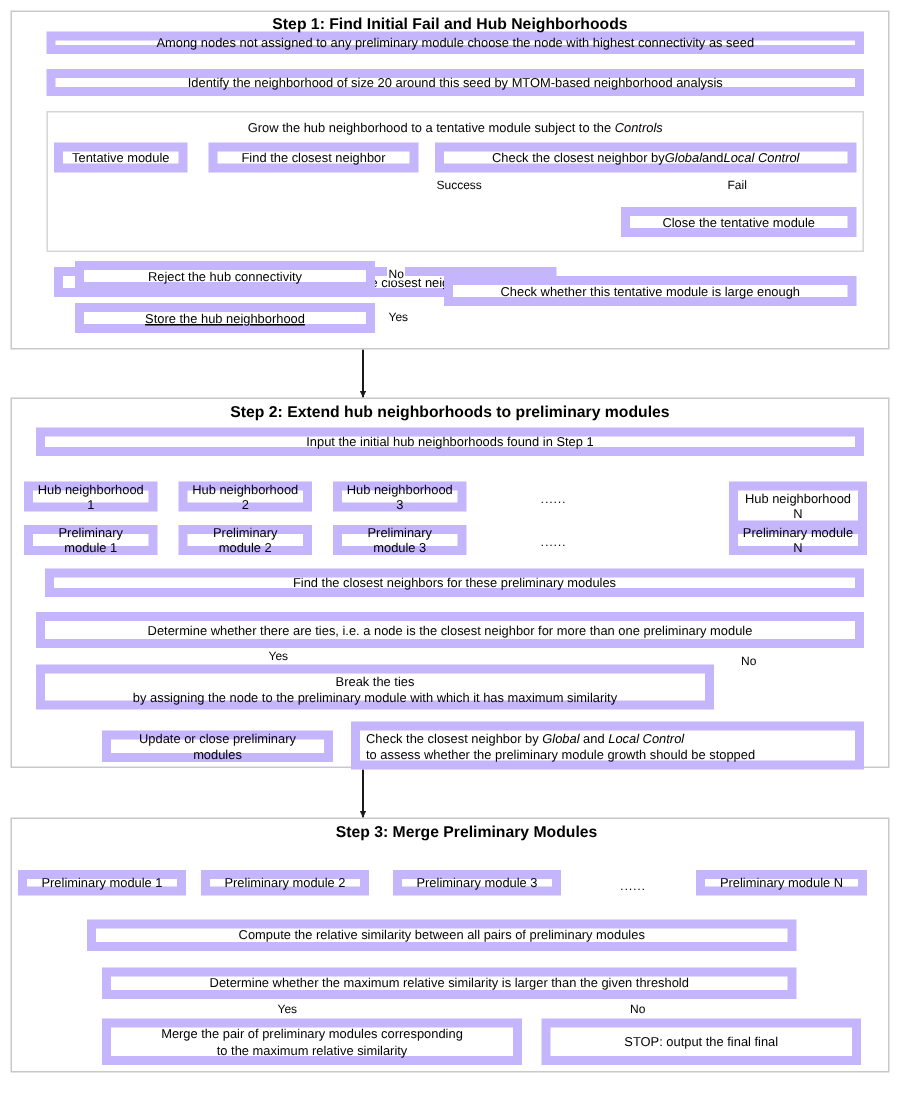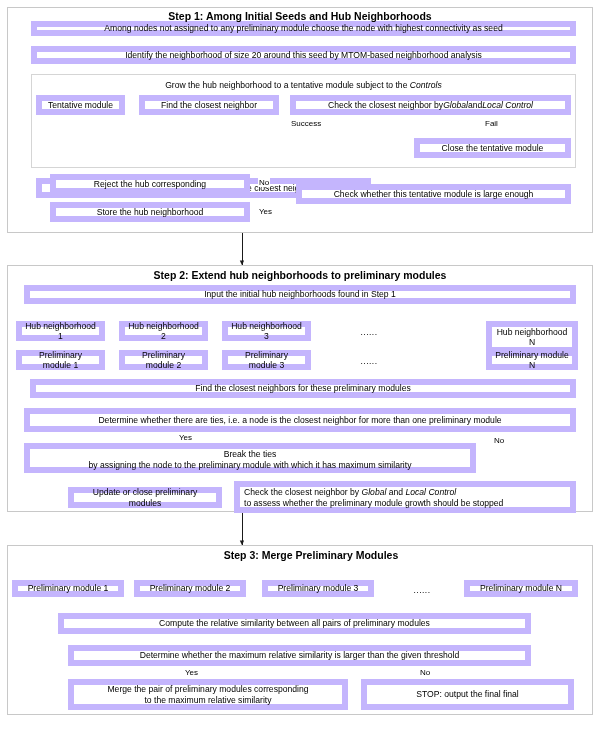--- a/index.html
+++ b/index.html
@@ -182,21 +182,21 @@
 
       <line x1="415" y1="666" x2="415" y2="679" marker-end="url(#ah)"></line>
 
       <path d="M68,699 L38,699 L38,618 L58,618" marker-end="url(#ah)"></path>
 
     </g>
   </svg>
 
   <div class="panel" style="left:7px; top:7px; width:586px; height:226px;"></div>
 
-  <div class="step-title" style="left:7px; top:10px; width:586px;">Step 1: Among Initial Seeds and Hub Neighborhoods</div>
+  <div class="step-title" style="left:7px; top:10px; width:586px;">Step 1: Find Initial Fail and Hub Neighborhoods</div>
 
   <div class="box" style="left:31px; top:21px; width:545px; height:15px;">Among nodes not assigned to any preliminary module choose the node with highest connectivity as seed</div>
 
   <div class="box" style="left:31px; top:46px; width:545px; height:18px;">Identify the neighborhood of size 20 around this seed by MTOM-based neighborhood analysis</div>
 
   <div class="subpanel" style="left:31px; top:74px; width:545px; height:94px;"></div>
 
   <div class="box" style="left:33px; top:78px; width:541px; height:15px; border:none;">
     <span>Grow the hub neighborhood to a tentative module subject to the <span class="it">Controls</span></span>
   </div>
@@ -208,23 +208,23 @@
   <div class="box" style="left:290px; top:95px; width:281px; height:20px;">Check the closest neighbor by <span class="it">Global</span> and <span class="it">Local Control</span></div>
 
   <div class="lbl" style="left:290px; top:119px;">Success</div>
 
   <div class="lbl" style="left:484px; top:119px;">Fail</div>
 
   <div class="box" style="left:36px; top:138px; width:335px; height:20px;margin-top:40px;">Update the tentative module by adding the closest neighbor</div>
 
   <div class="box" style="left:414px; top:138px; width:157px; height:20px;">Close the tentative module</div>
 
-  <div class="box" style="left:50px; top:174px; width:200px; height:20px;">Reject the hub corresponding</div>
-
-  <div class="box" style="left:50px; top:202px; width:200px; height:20px;">Store the hub neighborhood</div>
+  <div class="box" style="left:50px; top:174px; width:200px; height:20px;">Reject the hub connectivity</div>
+
+  <div class="box" style="left:50px; top:202px; width:200px; height:20px;text-decoration:underline;">Store the hub neighborhood</div>
 
   <div class="lbl" style="left:258px; top:178px;">No</div>
 
   <div class="lbl" style="left:258px; top:207px;">Yes</div>
 
   <div class="box" style="left:296px; top:184px; width:275px; height:20px;">Check whether this tentative module is large enough</div>
 
   <div class="panel" style="left:7px; top:265px; width:586px; height:247px;"></div>
 
   <div class="step-title" style="left:7px; top:269px; width:586px;">Step 2: Extend hub neighborhoods to preliminary modules</div>

